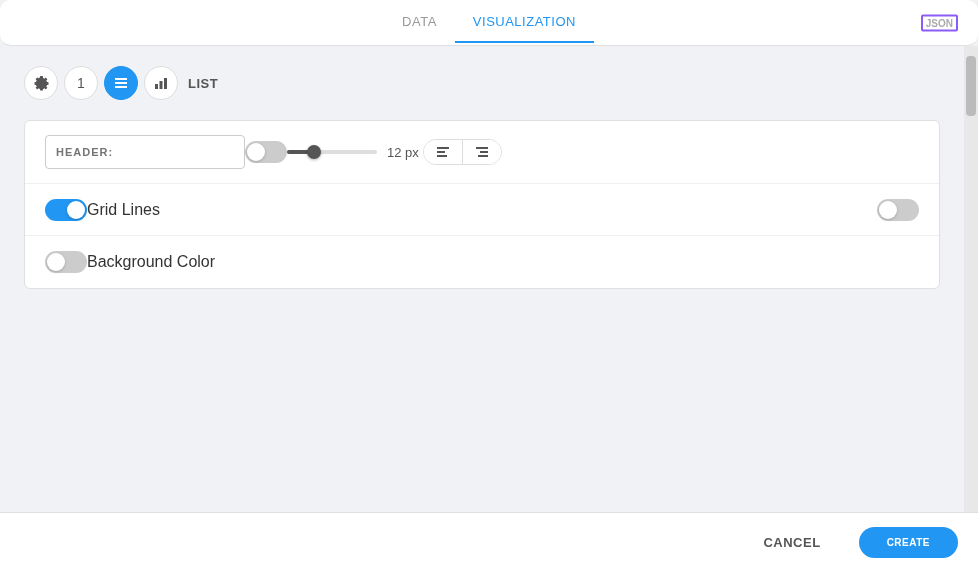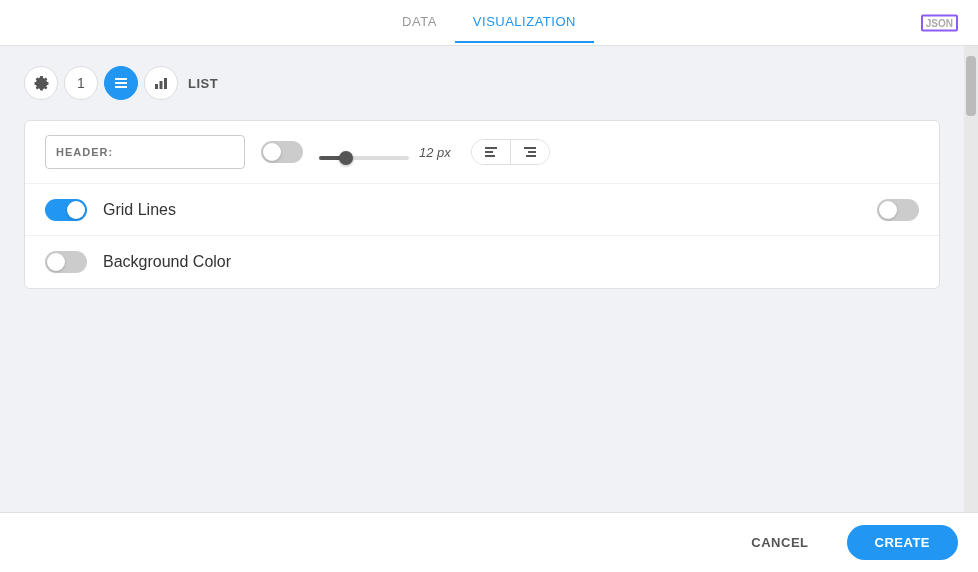--- a/index.html
+++ b/index.html
@@ -16,20 +16,21 @@
     
     .top-tabs {
       background: #fff;
       border-bottom: 1px solid #e0e0e0;
       display: flex;
       justify-content: center;
       align-items: center;
       padding: 16px 20px;
       height: 46px;
       position: relative;
+      border-radius: 11px;
     }
     .tab-item {
       padding: 12px 18px;
       font-size: 13px;
       font-weight: 500;
       color: #999;
       cursor: pointer;
       letter-spacing: 0.5px;
       text-transform: uppercase;
       border-bottom: 2px solid transparent;
@@ -140,21 +141,21 @@
       margin-bottom: 24px;
       overflow: hidden;
     }
 
     
     .card-row {
       display: flex;
       align-items: center;
       padding: 14px 20px;
       border-bottom: 1px solid #f0f0f0;
-      gap: 16px;
+      gap: 0;
       min-height: 52px;
     }
     .card-row:last-child {
       border-bottom: none;
     }
 
     
     .header-input {
       width: 200px;
       height: 34px;
@@ -201,23 +202,22 @@
     .toggle input:checked + .toggle-slider {
       background: #2196f3;
     }
     .toggle input:checked + .toggle-slider::before {
       transform: translateX(20px);
     }
 
     
     .slider-container {
       display: flex;
-      align-items: flex-end;
+      align-items: center;
       gap: 10px;
-      font-style: italic;
     }
     .slider-track {
       position: relative;
       width: 90px;
       height: 4px;
       background: #ddd;
       border-radius: 2px;
       cursor: pointer;
     }
     .slider-fill {
@@ -326,21 +326,21 @@
       cursor: pointer;
       letter-spacing: 0.5px;
       padding: 8px 16px;
     }
     .create-btn {
       background: #2196f3;
       color: #fff;
       border: none;
       border-radius: 24px;
       padding: 10px 28px;
-      font-size: 13px;
+      font-size: 10px;
       font-weight: 600;
       cursor: pointer;
       letter-spacing: 0.5px;
     }
   </style>
 </head>
 <body>
 
 <div class="top-tabs">
   <div class="tab-item">DATA</div>

